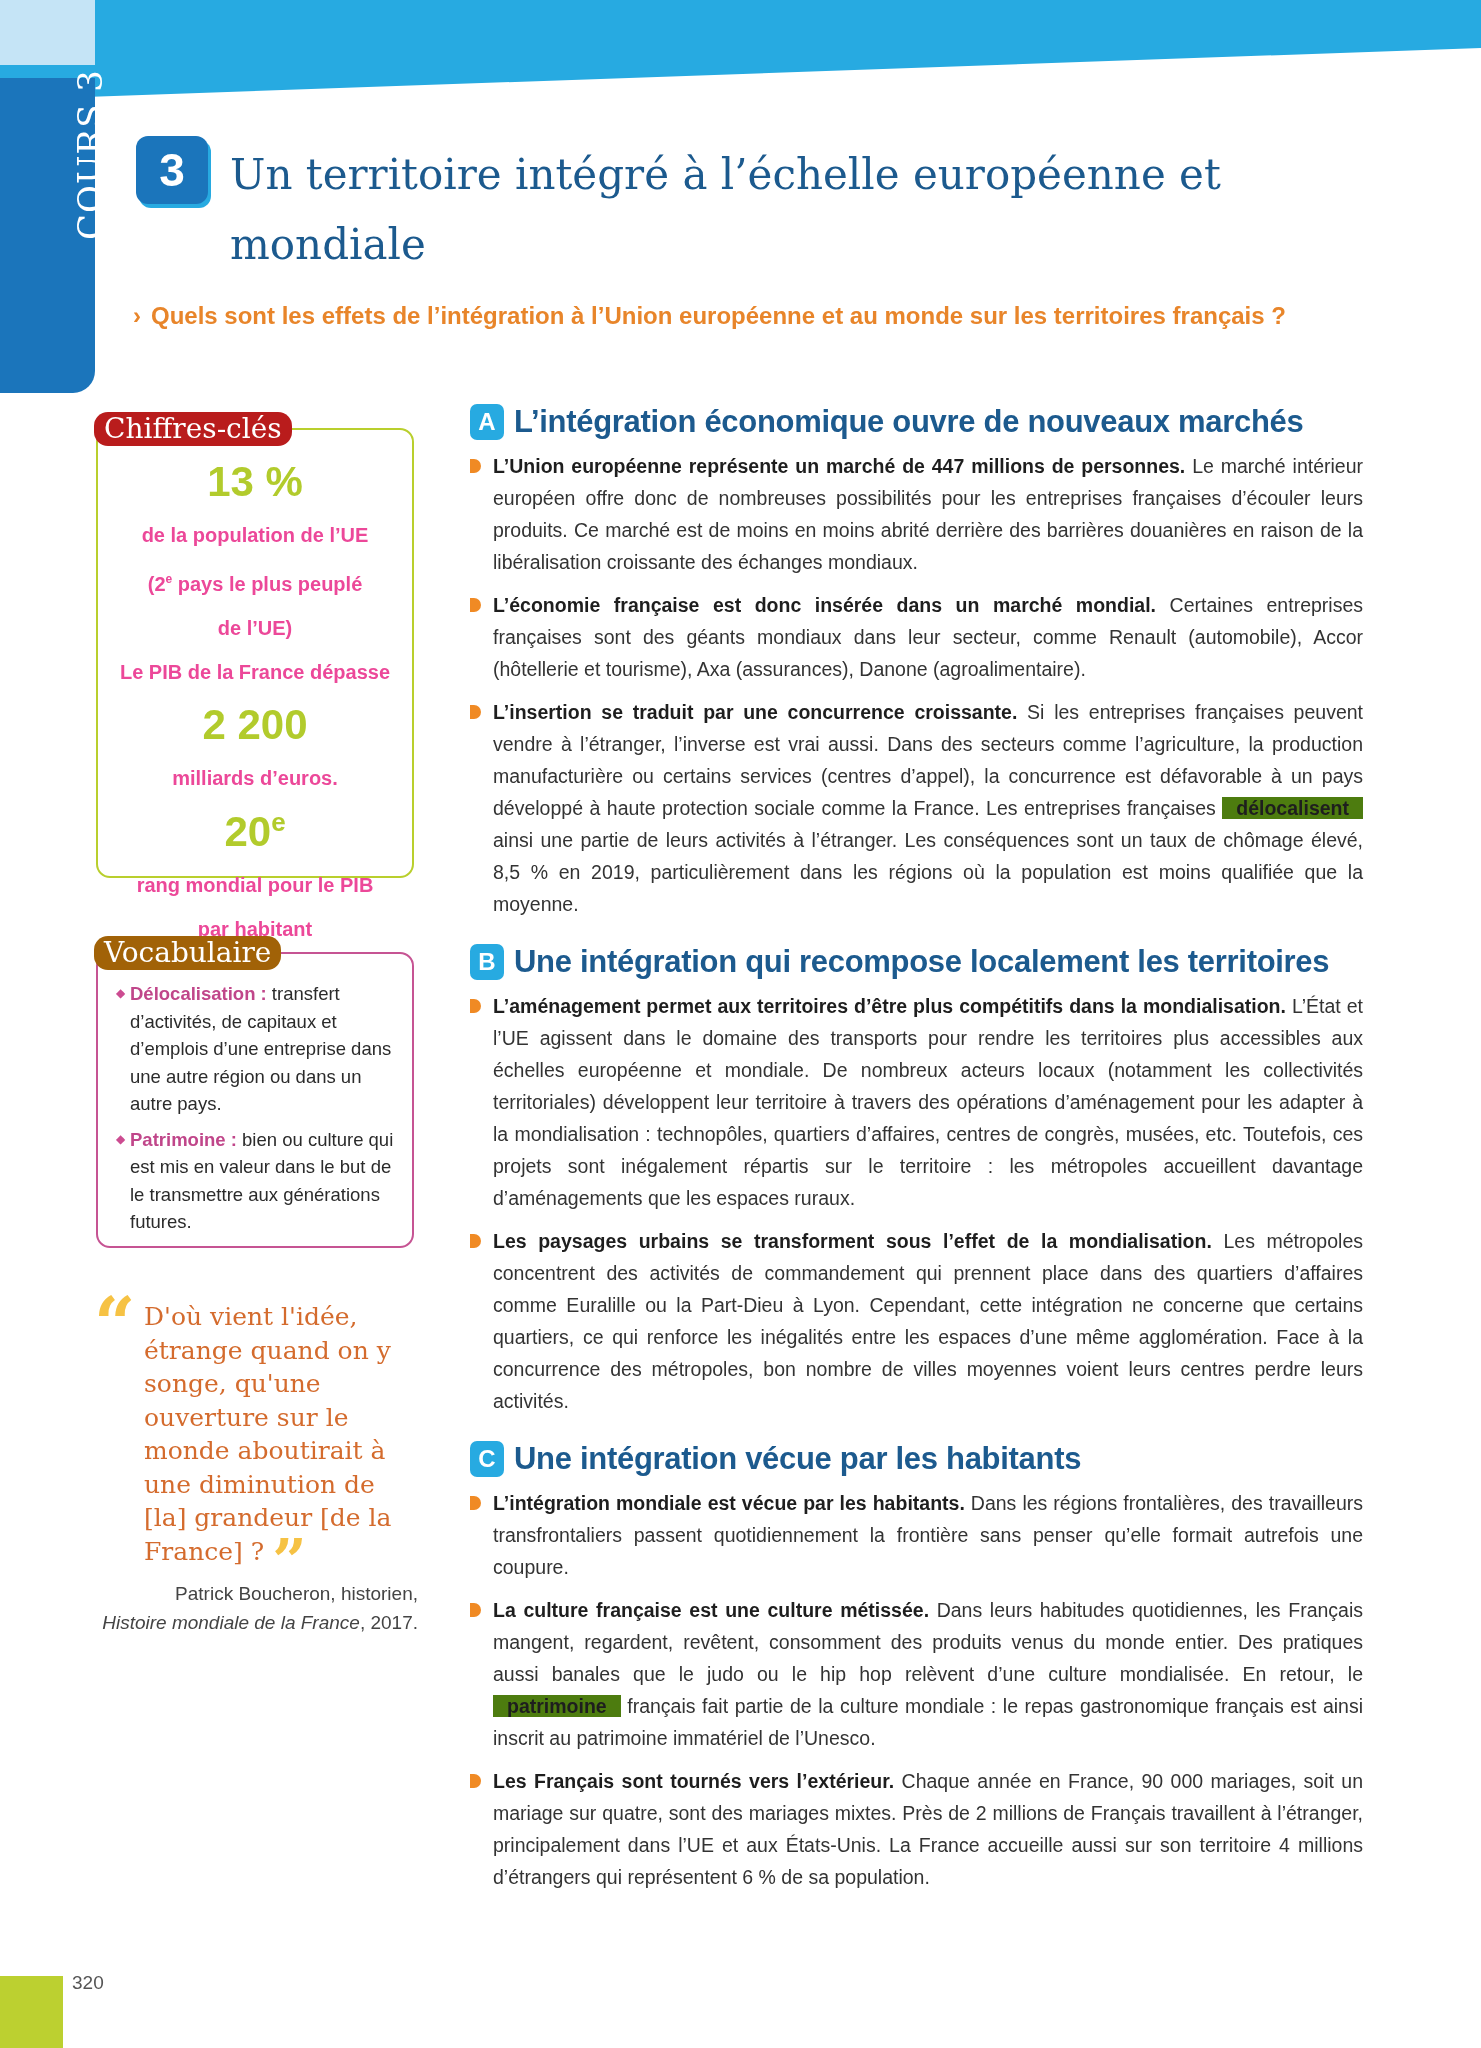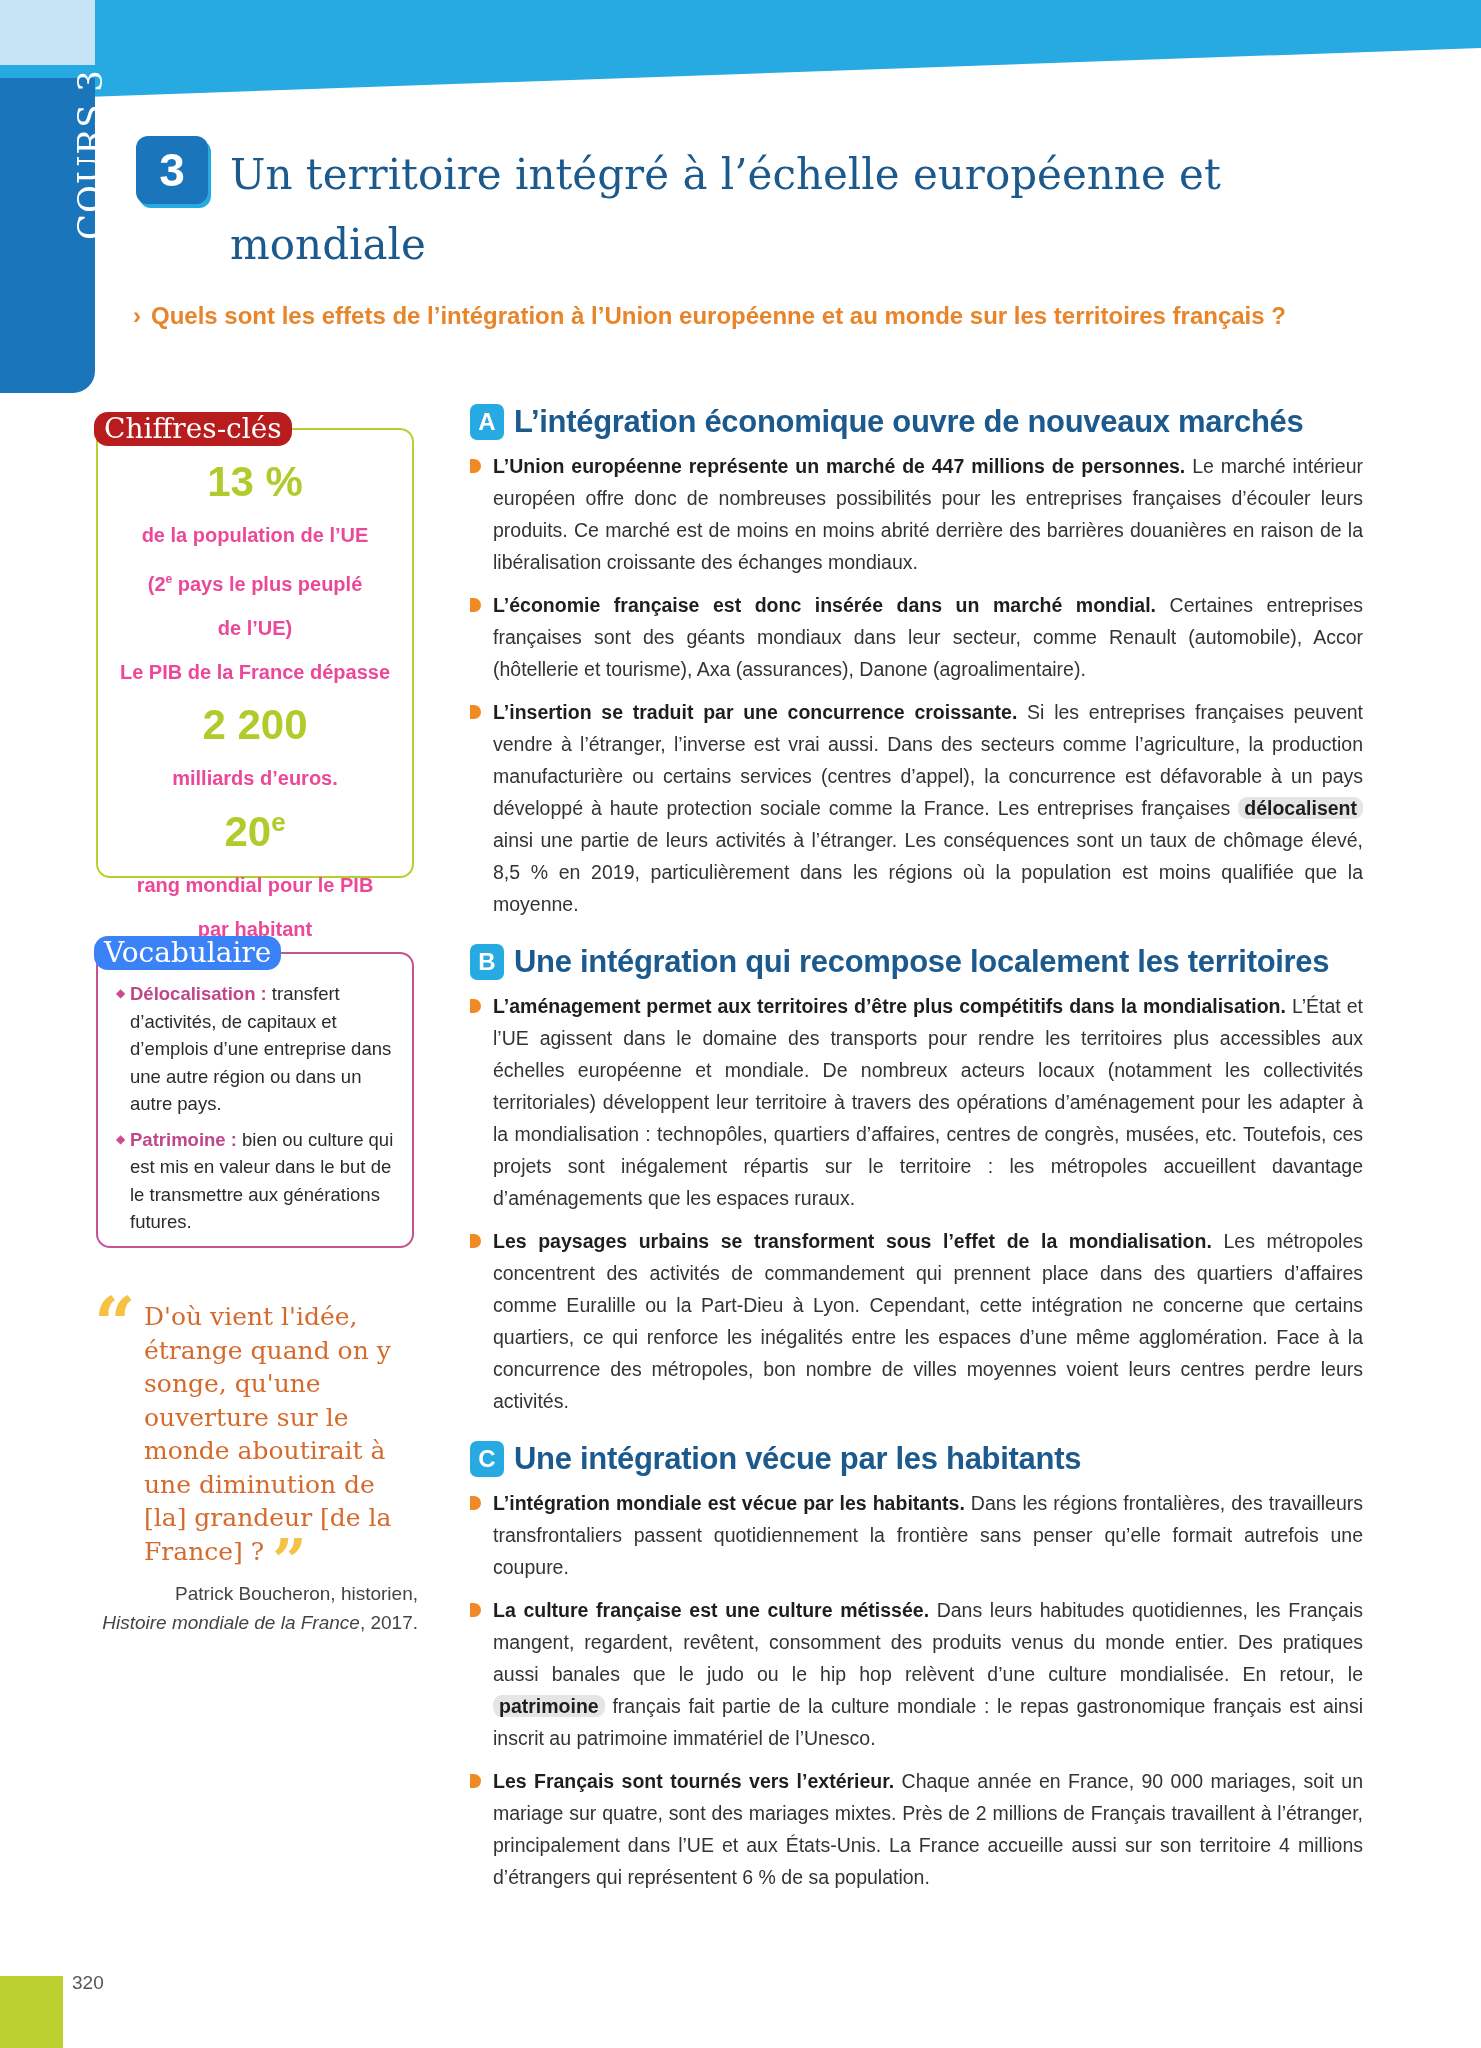--- a/index.html
+++ b/index.html
@@ -58,21 +58,21 @@
   .big-num { color: #b2cb2c; font-weight: bold; font-size: 42px; margin: 0; text-align: center; }
   .big-num sup { font-size: 26px; }
   .fig-text { font-weight: bold; font-size: 20px; line-height: 30px; color: #ec4899; margin: 14px; }
   .fig-text sup { font-size: 12px; }
 
   .vocab-box {
     position: absolute; left: 96px; top: 952px; width: 318px; height: 296px;
     border: 2.5px solid #c65493; border-radius: 14px; box-sizing: border-box;
     padding: 26px 12px 0 18px;
   }
-  .vocab-box .box-tag { background: #3b82f6; text-align: right; }
+  .vocab-box .box-tag { background: #a16207; text-align: right; }
   .vocab-item { font-size: 18.5px; line-height: 27.5px; margin: 0 0 8px 0; padding-left: 14px; position: relative; }
   .vocab-item .bullet { position: absolute; left: 0; top: 0; color: #cc4c91; font-size: 12px; }
   .vocab-term { color: #c0468a; font-weight: bold; }
 
   .quote {
     position: absolute; left: 94px; top: 1300px; width: 330px;
   }
   .quote-open { position: absolute; left: 0; top: -12px; color: #f6c244; font-size: 72px; font-weight: bold; font-family: "DejaVu Serif", serif; line-height: 72px; }
   .quote-text {
     margin: 0 0 0 50px; color: #d46b2d; font-family: "DejaVu Serif", serif; font-size: 25px; line-height: 33.5px; width: 260px;
@@ -90,21 +90,21 @@
   .section-title { color: #1c5a8e; font-weight: bold; font-size: 31px; margin: 0; letter-spacing: -0.3px; }
   .para {
     position: relative; padding-left: 23px; font-size: 19.5px; line-height: 32px; text-align: justify;
     margin: 0 0 11px 0; color: #333;
   }
   .para .marker {
     position: absolute; left: 0; top: 9px; width: 11px; height: 14px; background: #f08a24;
     border-radius: 0 7px 7px 0;
   }
   .para b { color: #1e1e1e; }
-  .hl { background: #e5e5e5; font-weight: bold; padding: 0 6px; color: #1e1e1e; border-radius: 9px; }
+  .hl { background: #4d7c0f; font-weight: bold; padding: 0 14px; color: #1e1e1e; }
   .sec-b { margin-top: 24px; }
   .sec-c { margin-top: 24px; }
 
   .page-num-block { position: absolute; left: 0; top: 1976px; width: 63px; height: 72px; background: #bcd030; }
   .page-num { position: absolute; left: 72px; top: 1972px; color: #555; font-size: 19px; }
 </style>
 </head>
 <body>
 
 <div class="top-band"></div>

